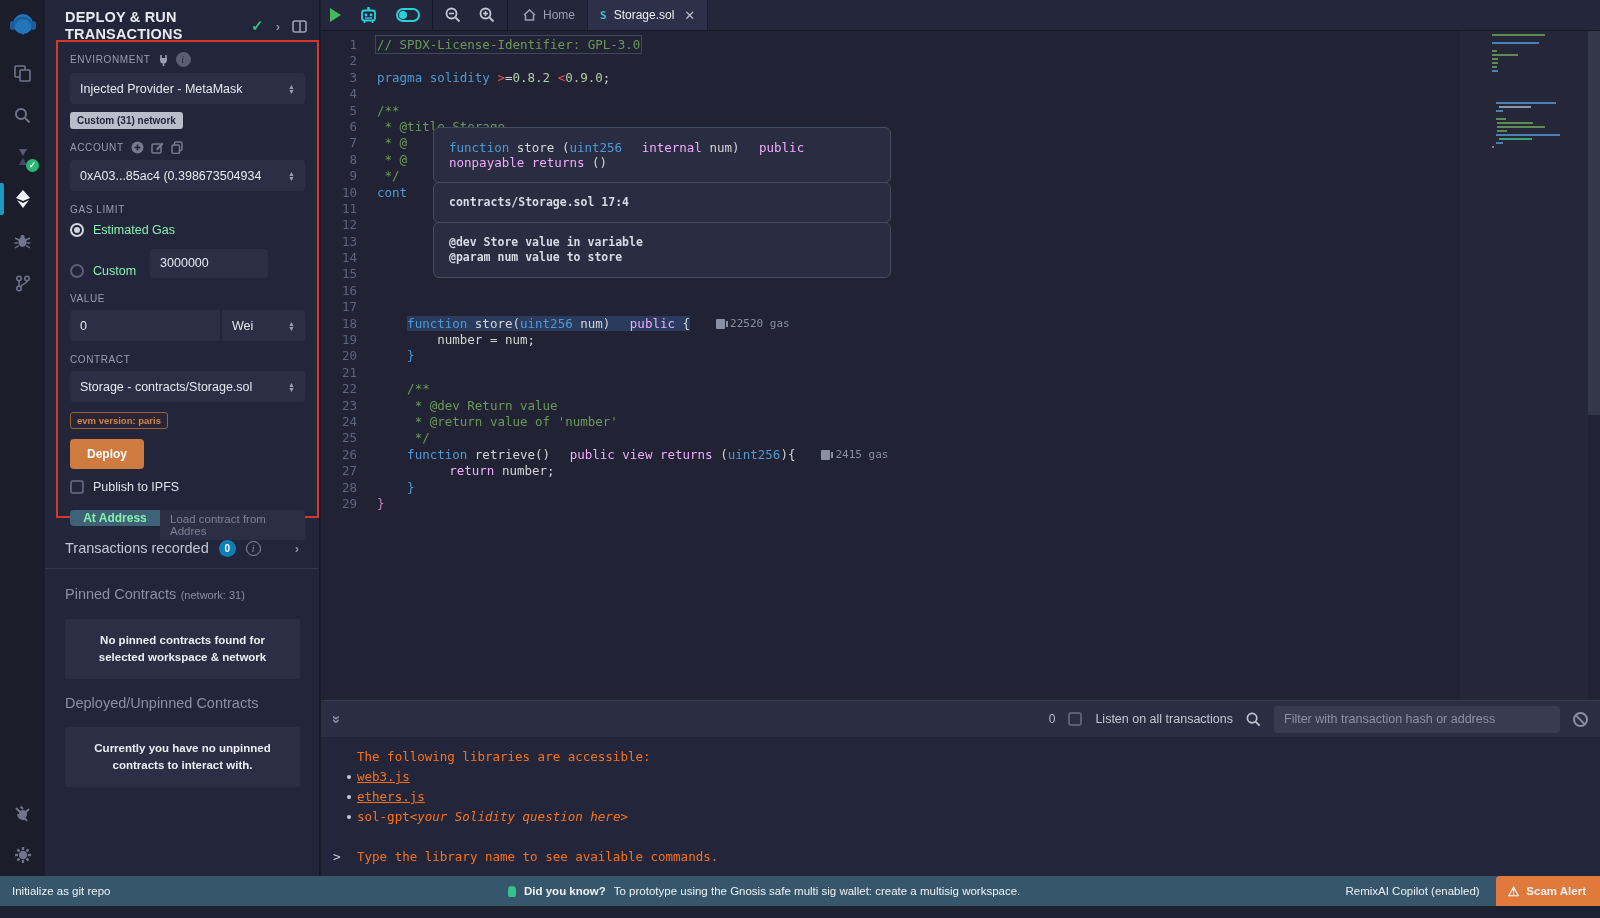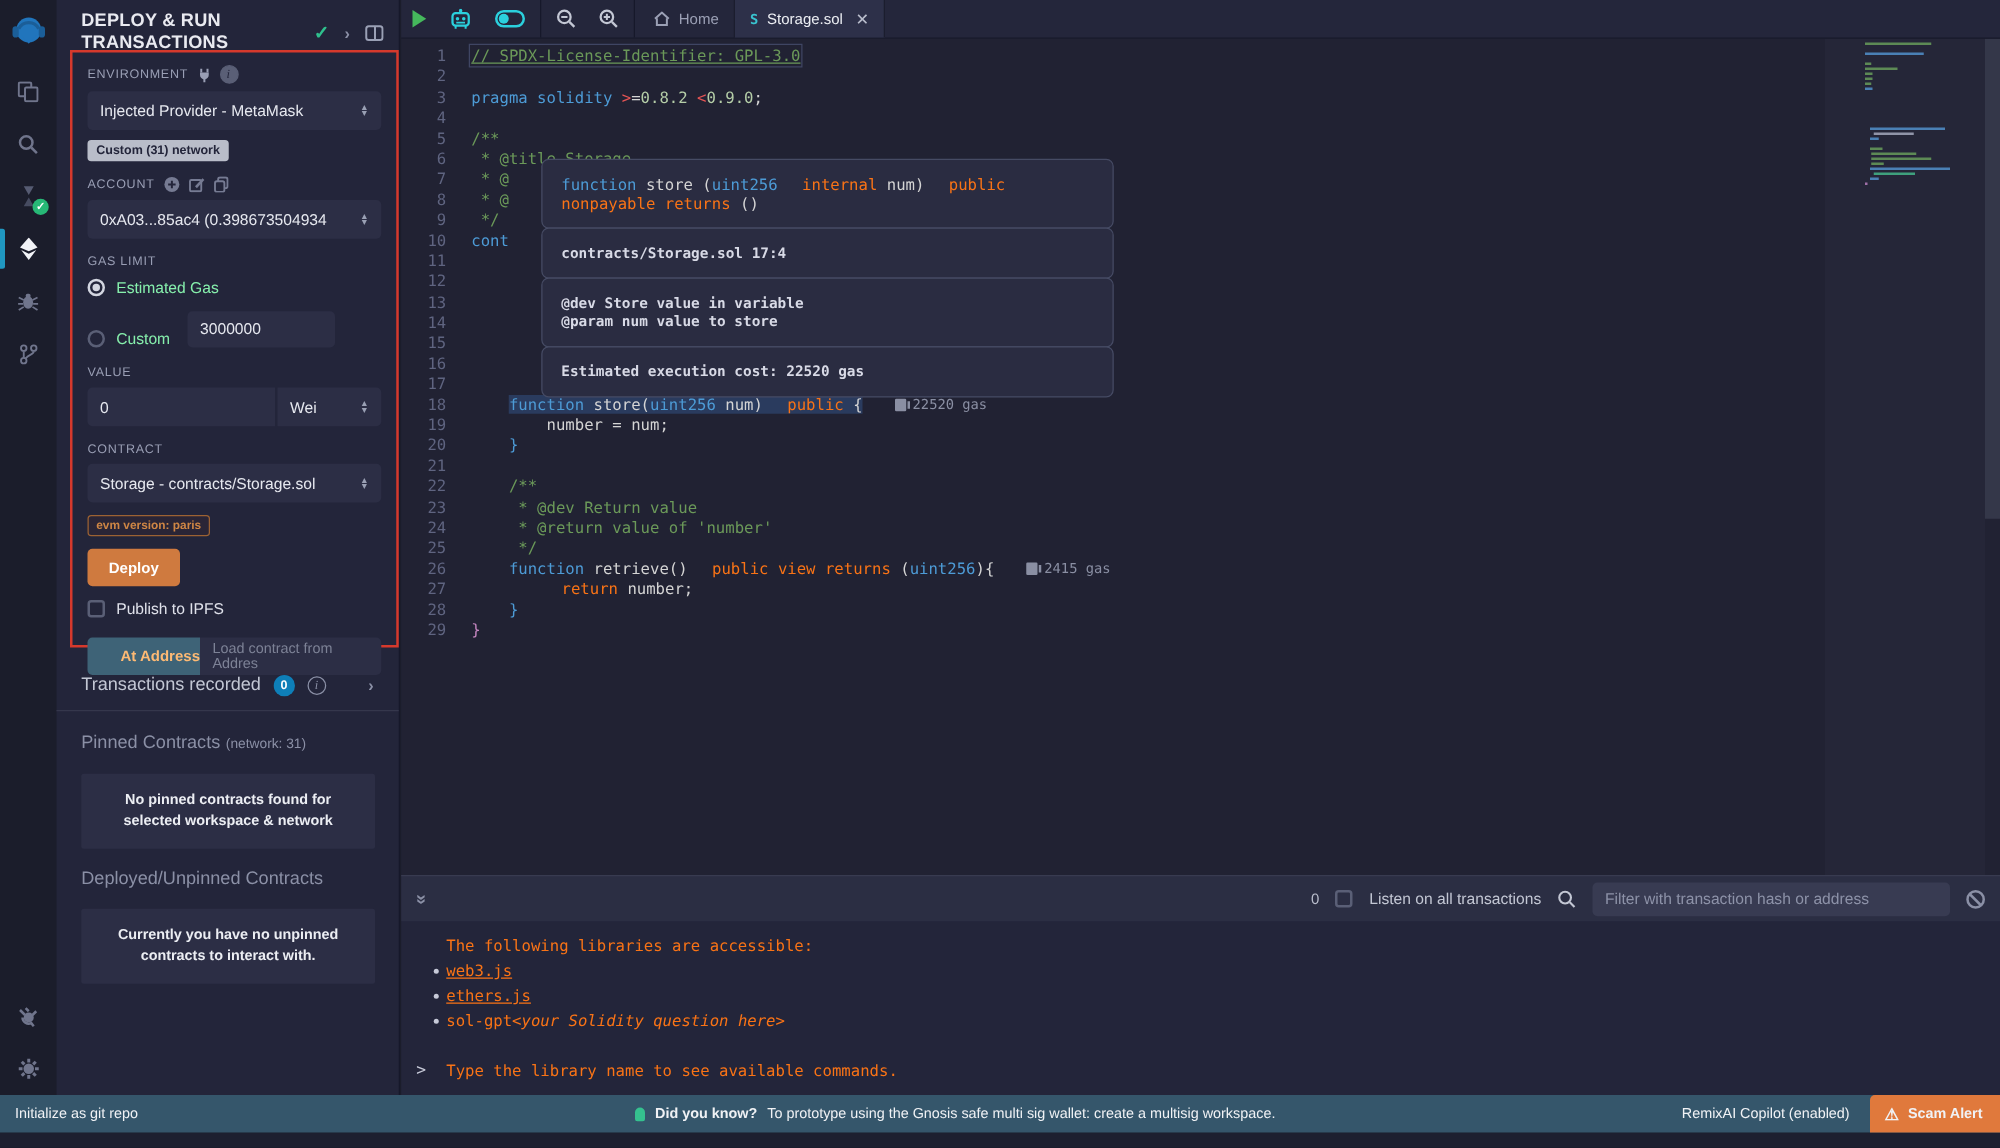--- a/index.html
+++ b/index.html
@@ -43,21 +43,21 @@
   .inputbox { background:#2c2e45; border-radius:4px; color:#e6e8ef; font-size:12.5px; display:flex; align-items:center; padding:0 10px; }
   .gas-input { width:118px; height:29px; }
   .value-row { display:flex; gap:2px; margin-top:6px; }
   .value-input { width:152px; height:31px; border-radius:4px 0 0 4px; }
   .wei-select { width:84px; height:31px; margin-top:6px; border-radius:0 4px 4px 0; }
   .evmbadge { display:inline-block; margin-top:10px; border:1px solid #9c6233; color:#cf8645; background:#2a2536; font-size:9.5px; font-weight:bold; padding:2px 6px; border-radius:3px; }
   .deploy-btn { display:block; margin-top:10px; background:#cf7a3f; color:#fff; font-size:12px; font-weight:bold; border:none; border-radius:4px; padding:8px 17px; cursor:pointer; }
   .chk-row { display:flex; align-items:center; gap:9px; margin-top:11px; color:#dfe1ea; font-size:12.5px; }
   .checkbox { width:14px; height:14px; border:2px solid #5a5f76; border-radius:3px; background:transparent; flex:none; }
   .ataddr-row { display:flex; margin-top:16px; }
-  .ataddr-btn { background:#3e6377; color:#fdba74; font-size:12px; font-weight:bold; border:none; border-radius:4px 0 0 4px; width:90px; height:30px; cursor:pointer;text-align:right; }
+  .ataddr-btn { background:#3e6377; color:#86efac; font-size:12px; font-weight:bold; border:none; border-radius:4px 0 0 4px; width:90px; height:16px; cursor:pointer; }
   .ataddr-input { flex:1; height:30px; border-radius:0 4px 4px 0; color:#7d8296; font-size:11.5px; }
 
   .tx-row { position:absolute; left:0; top:531px; width:100%; display:flex; align-items:center; gap:10px; padding:0 20px; height:34px; }
   .tx-label { color:#c3c7d4; font-size:14.5px; }
   .countbadge { width:17px; height:17px; border-radius:50%; background:#0e7fb8; color:#fff; font-size:10px; font-weight:bold; display:flex; align-items:center; justify-content:center; }
   .info-ic { width:15px; height:15px; border-radius:50%; border:1px solid #8b90a6; color:#8b90a6; font-size:10px; display:flex; align-items:center; justify-content:center; font-family:"Liberation Serif", serif; font-style:italic; }
   .tx-chev { margin-left:auto; color:#8b90a6; font-size:13px; font-weight:bold; }
   .sp-divider { position:absolute; left:0; top:568px; width:100%; border-top:1px solid #35374c; }
   .sect-title { color:#8b90a6; font-size:14.5px; }
   .sect-sub { color:#8b90a6; font-size:11px; }
@@ -79,23 +79,23 @@
   .tab.active { background:#2d3049; color:#eceef3; }
   .tab .close-x { color:#b9bdcc; font-size:13px; margin-left:3px; }
   .sol-ic { color:#39c3cf; font-weight:bold; font-size:11px; font-family:"DejaVu Sans Mono", monospace; }
 
   
   .editor { position:absolute; left:0; top:31px; width:100%; height:669px; background:#212233; overflow:hidden; }
   .code { position:absolute; left:0; top:6px; font-family:"DejaVu Sans Mono", monospace; font-size:12.5px; line-height:16.4px; white-space:pre; }
   .cl { display:flex; height:16.4px; }
   .ln { width:56px; text-align:right; padding-right:20px; color:#5f6480; flex:none; }
   .lt { color:#d4d4d4; }
-  .lt.box > span { outline:1px solid #3f4563; outline-offset:1px;text-decoration:underline; }
+  .lt.box > span { outline:1px solid #3f4563; outline-offset:1px; }
   .selwrap { background:rgba(54,92,146,.45); }
-  .tk-cm { color:#6b9959; } .tk-kw { color:#4d9bd6; } .tk-grn { color:#f97316;padding-left:12px; }
+  .tk-cm { color:#6b9959; } .tk-kw { color:#4d9bd6; } .tk-grn { color:#f0abfc;padding-left:12px; }
   .tk-num { color:#b5cea8; } .tk-op { color:#e45454; } .tk-pl { color:#d4d4d4; } .tk-pur { color:#c586c0; }
   .gas { color:#8a8fa3; font-size:11px; margin-left:26px; display:flex; align-items:center; gap:5px; }
   .gas-ic { width:9px; height:10px; background:#8a8fa3; border-radius:1px; position:relative; display:inline-block; }
   .gas-ic::after { content:""; position:absolute; right:-3px; top:2px; width:2px; height:6px; background:#8a8fa3; }
 
   
   .tooltip { position:absolute; left:112px; top:97px; width:458px; z-index:6; font-family:"DejaVu Sans Mono", monospace; }
   .tt-sect { background:#2a2c41; border:1px solid #464b64; border-radius:6px; padding:12px 15px; margin-top:-1px; }
   .tt-sig { font-size:12.5px; }
   .tt-loc, .tt-doc, .tt-cost { font-size:11.5px; font-weight:bold; color:#d8dae6; line-height:15px; }
@@ -410,23 +410,20 @@
 
       <div class="tooltip">
         <div class="tt-sect tt-sig"><span class="tk-kw">function</span><span class="tk-pl"> store (</span><span class="tk-kw">uint256</span><span class="tk-grn"> internal</span><span class="tk-pl"> num) </span><span class="tk-grn">public nonpayable returns</span><span class="tk-pl"> ()</span></div>
         <div class="tt-sect">
             <div class="tt-loc">contracts/Storage.sol 17:4</div>
           </div>
         <div class="tt-sect">
           <div class="tt-doc">@dev Store value in variable</div>
           <div class="tt-doc">@param num value to store</div>
         </div>
-        <div class="tt-sect">
-            <div class="tt-cost">Estimated execution cost: 22520 gas</div>
-          </div>
       </div>
 
       <div class="minimap">
         <div class="mm-content">
             <div style="position: absolute; top: 0px; left: 0px; width: 52.5px; height: 2px; background: rgb(93, 138, 85);"></div>
             <div style="position: absolute; top: 8px; left: 0px; width: 46.5px; height: 2px; background: rgb(74, 128, 181);"></div>
             <div style="position: absolute; top: 16px; left: 0px; width: 4.5px; height: 2px; background: rgb(93, 138, 85);"></div>
             <div style="position: absolute; top: 20px; left: 0px; width: 25.5px; height: 2px; background: rgb(93, 138, 85);"></div>
             <div style="position: absolute; top: 24px; left: 0px; width: 6px; height: 2px; background: rgb(93, 138, 85);"></div>
             <div style="position: absolute; top: 28px; left: 0px; width: 6px; height: 2px; background: rgb(93, 138, 85);"></div>

